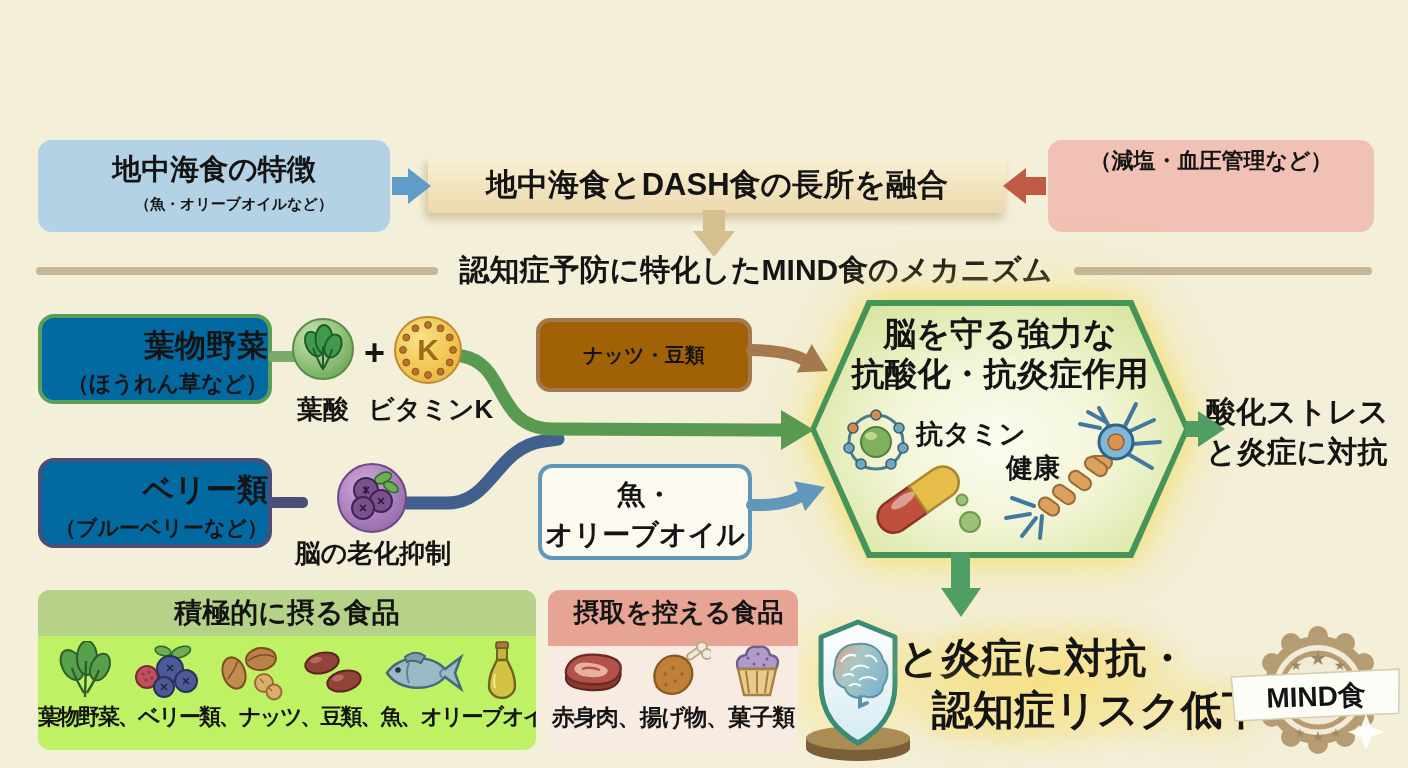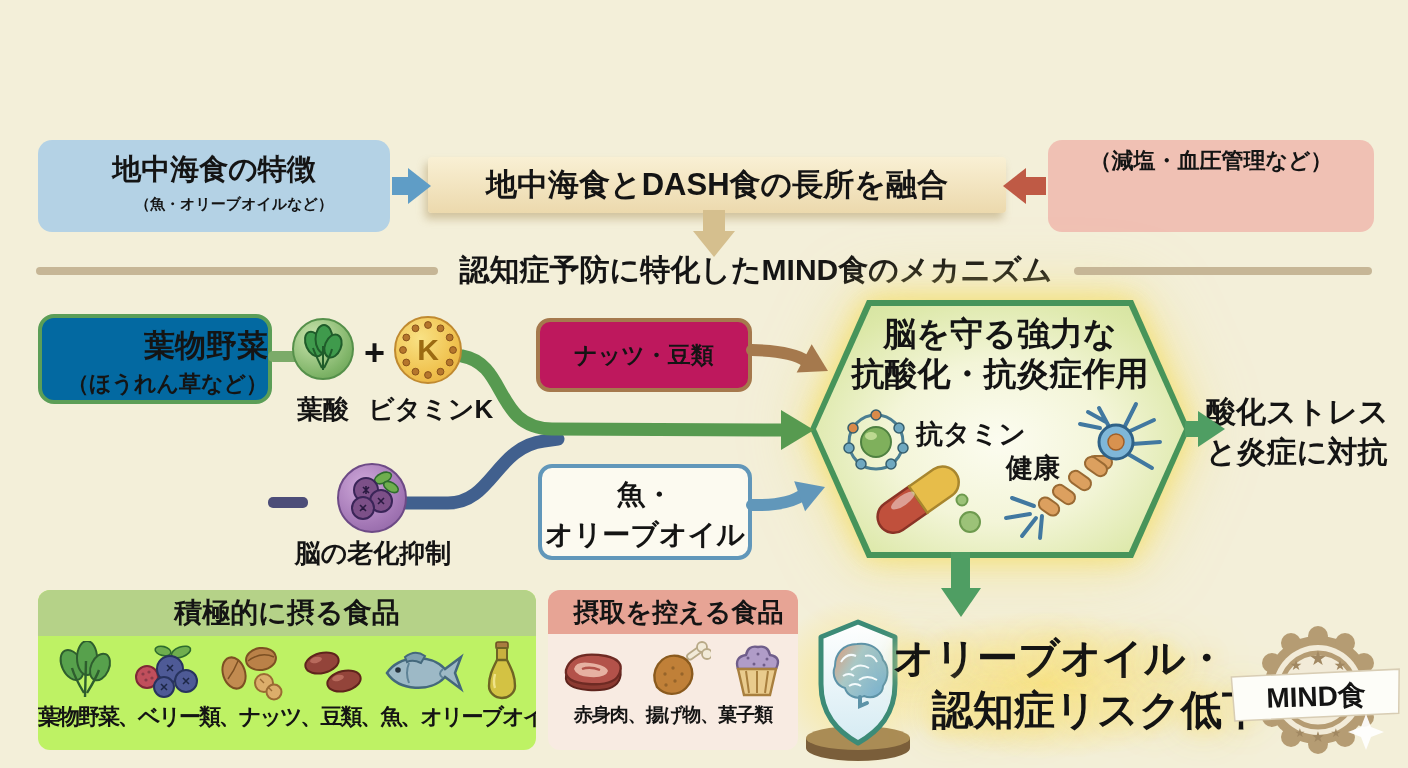--- a/index.html
+++ b/index.html
@@ -130,20 +130,24 @@
           <circle cx="10.3" cy="44.5" r="3.4"></circle>
         <circle cx="7" cy="32" r="3.4"></circle>
           <circle cx="10.3" cy="19.5" r="3.4"></circle>
           <circle cx="19.5" cy="10.3" r="3.4"></circle>
       </g>
     </svg>
     <div class="abs ctr b" style="left:0;top:0;width:64px;line-height:64px;font-size:30px;color:#9c6b12;">K</div>
   </div>
   <div class="abs ctr b nowrap" style="left:368px;top:392px;width:122px;font-size:26px;z-index:4;">ビタミンK</div>
 
+  <div class="abs obox ctr" style="left:38px;top:458px;width:234px;height:90px;border:4px solid #4c4d78;z-index:2;box-sizing:border-box;">
+    <div class="b nowrap" style="font-size:31px;margin-top:7px;">ベリー類</div>
+    <div class="b nowrap" style="font-size:21px;margin-top:3px;">（ブルーベリーなど）</div>
+  </div>
 
   <div class="abs" style="left:337px;top:463px;width:70px;height:70px;border-radius:50%;z-index:4;border:2px solid #6d4a86;
               background:radial-gradient(circle at 38% 32%,#cfa9da,#a478b6 62%,#8a5fa0);box-sizing:border-box;">
     <svg width="66" height="66" viewBox="0 0 66 66">
       <g fill="#6fae4e" stroke="#2e6b2e" stroke-width="1.6">
         <ellipse cx="44" cy="13" rx="9" ry="5" transform="rotate(-24 44 13)"></ellipse>
         <ellipse cx="52" cy="22" rx="8" ry="4.5" transform="rotate(30 52 22)"></ellipse>
       </g>
       <g fill="#7c5088" stroke="#3a2558" stroke-width="2">
         <circle cx="27" cy="25" r="12"></circle>
@@ -152,21 +156,21 @@
       </g>
       <g stroke="#2a1a42" stroke-width="1.6" fill="none">
         <path d="M24,22 l6,6 M30,22 l-6,6 M27,21 l0,8"></path>
         <path d="M39,33 l6,6 M45,33 l-6,6"></path>
         <path d="M21,40 l6,6 M27,40 l-6,6"></path>
       </g>
     </svg>
   </div>
   <div class="abs ctr b nowrap" style="left:282px;top:536px;width:182px;font-size:26px;z-index:4;">脳の老化抑制</div>
 
-  <div class="abs ctr b nowrap" style="left:536px;top:318px;width:216px;height:74px;line-height:66px;font-size:23px;border:4px solid #a5794d;border-radius:14px;background:#be185d;z-index:2;box-sizing:border-box;">ナッツ・豆類</div>
+  <div class="abs ctr b nowrap" style="left:536px;top:318px;width:216px;height:74px;line-height:66px;font-size:20px;border:4px solid #a5794d;border-radius:14px;background:#a16207;z-index:2;box-sizing:border-box;">ナッツ・豆類</div>
 
   <div class="abs ctr" style="left:538px;top:464px;width:214px;height:96px;border:4px solid #6197ba;border-radius:14px;background:#fcfaf0;z-index:2;box-sizing:border-box;">
     <div class="b nowrap" style="font-size:28px;margin-top:8px;">魚・</div>
     <div class="b nowrap" style="font-size:28px;margin-top:2px;">オリーブオイル</div>
   </div>
 
   <div class="abs hexwrap" style="left:810px;top:300px;width:380px;height:258px;z-index:2;">
     <div class="abs hexclip" style="left:0;top:0;right:0;bottom:0;background:#47945a;"></div>
     <div class="abs hexclip" style="left:6px;top:6px;right:6px;bottom:6px;
          background:radial-gradient(ellipse at 50% 55%,#fcfcf0 0%,#f3f5d8 42%,#dce8a8 78%,#cfe09a 100%);"></div>
@@ -291,21 +295,21 @@
         <rect x="16" y="2" width="12" height="7" rx="2" fill="#a87c3f" stroke="#6e5124" stroke-width="1.6"></rect>
         <rect x="17" y="8" width="10" height="12" fill="#c8b13e" stroke="#6e6424" stroke-width="2"></rect>
         <path d="M17,20 C12,30 9,36 9,46 a13,12 0 0 0 26,0 C35,36 32,30 27,20 Z" fill="#d3c243" stroke="#6e6424" stroke-width="2.4"></path>
         <path d="M15,34 Q13,42 15,48" stroke="#efe388" stroke-width="2.4" fill="none"></path>
       </svg>
     </div>
     <div class="ctr b nowrap" style="position:absolute;left:0;top:112px;width:100%;font-size:22px;letter-spacing:-2px;">葉物野菜、ベリー類、ナッツ、豆類、魚、オリーブオイル</div>
   </div>
 
   <div class="abs" style="left:548px;top:590px;width:250px;height:160px;border-radius:12px;background:#f8ebe2;z-index:2;overflow:hidden;">
-    <div class="ctr b nowrap" style="height:44px;line-height:44px;font-size:26px;background:#e7a495;padding-left:11px;">摂取を控える食品</div>
+    <div class="ctr b nowrap" style="height:56px;line-height:44px;font-size:26px;background:#e7a495;padding-left:11px;">摂取を控える食品</div>
     <div class="abs" style="left:10px;top:50px;width:230px;height:62px;display:flex;justify-content:space-between;align-items:center;">
       <svg width="72" height="58" viewBox="0 0 72 58">
         <path d="M8,34 Q6,46 30,48 Q58,50 62,36 Q66,24 48,20 Q14,14 8,34 Z" fill="#8c3a31" stroke="#5e241d" stroke-width="2"></path>
         <path d="M8,28 Q6,40 30,42 Q58,44 62,30 Q66,18 48,14 Q14,8 8,28 Z" fill="#b3524a" stroke="#6e2a23" stroke-width="2.4"></path>
         <path d="M16,27 Q18,19 32,21 Q48,23 50,29 Q48,36 32,35 Q18,34 16,27 Z" fill="#e6b1a2"></path>
         <path d="M24,27 Q32,24 42,28" stroke="#b3524a" stroke-width="2.4" fill="none"></path>
       </svg>
       <svg width="66" height="60" viewBox="0 0 66 60">
         <g fill="#f2ead8" stroke="#b8a987" stroke-width="1.8">
           <rect x="41" y="9" width="18" height="6" rx="3" transform="rotate(-35 50 12)"></rect>
@@ -327,21 +331,21 @@
             <circle cx="22" cy="17" r="1.5"></circle>
             <circle cx="32" cy="13" r="1.5"></circle>
             <circle cx="41" cy="18" r="1.5"></circle>
             <circle cx="28" cy="23" r="1.5"></circle>
             <circle cx="38" cy="24" r="1.5"></circle>
           </g>
         <path d="M12,28 L50,28 L44,54 L18,54 Z" fill="#e9cb8d" stroke="#a87f3e" stroke-width="2.4"></path>
         <path d="M20,30 L23,52 M31,30 L31,52 M42,30 L39,52" stroke="#a87f3e" stroke-width="2" fill="none"></path>
       </svg>
     </div>
-    <div class="ctr b nowrap" style="position:absolute;left:0;top:112px;width:100%;font-size:19px;letter-spacing:-1px;">赤身肉、揚げ物、菓子類</div>
+    <div class="ctr b nowrap" style="position:absolute;left:0;top:112px;width:100%;font-size:23px;letter-spacing:-1px;">赤身肉、揚げ物、菓子類</div>
   </div>
 
   <div class="abs softglow" style="left:770px;top:598px;width:170px;height:170px;z-index:1;"></div>
   <div class="abs softglow" style="left:875px;top:610px;width:340px;height:150px;z-index:1;"></div>
 
   <svg class="abs" style="left:798px;top:610px;z-index:4;" width="120" height="152" viewBox="0 0 120 152">
     <defs>
       <linearGradient id="shieldGrad" x1="0" y1="0" x2="0" y2="1">
           <stop offset="0" stop-color="#ffffff"></stop>
           <stop offset="1" stop-color="#d5ebf3"></stop>
@@ -364,21 +368,21 @@
           <path d="M20,28 Q28,20 38,26"></path>
           <path d="M28,38 Q36,32 46,38"></path>
         <path d="M12,34 Q18,30 23,34"></path>
           <path d="M34,14 Q42,12 46,20"></path>
           <path d="M18,44 Q24,40 30,44"></path>
       </g>
     </g>
   </svg>
 
   <div class="abs ctr" style="left:893px;top:632px;width:300px;z-index:4;">
-    <div class="b nowrap glowtext" style="font-size:41px;line-height:52px;">オリーブオイル・</div>
+    <div class="b nowrap glowtext" style="font-size:41px;line-height:52px;">と炎症に対抗・</div>
     <div class="b nowrap glowtext" style="font-size:41px;line-height:52px;margin-left:39px;">認知症リスク低下</div>
   </div>
 
   <svg class="abs" style="left:1230px;top:618px;z-index:4;" width="172" height="146" viewBox="0 0 172 146">
     <g fill="#b59c73">
       <circle cx="88" cy="72" r="54"></circle>
       <circle cx="88" cy="18" r="10"></circle>
         <circle cx="115" cy="25" r="10"></circle>
         <circle cx="134" cy="45" r="10"></circle>
         <circle cx="141" cy="72" r="10"></circle>

